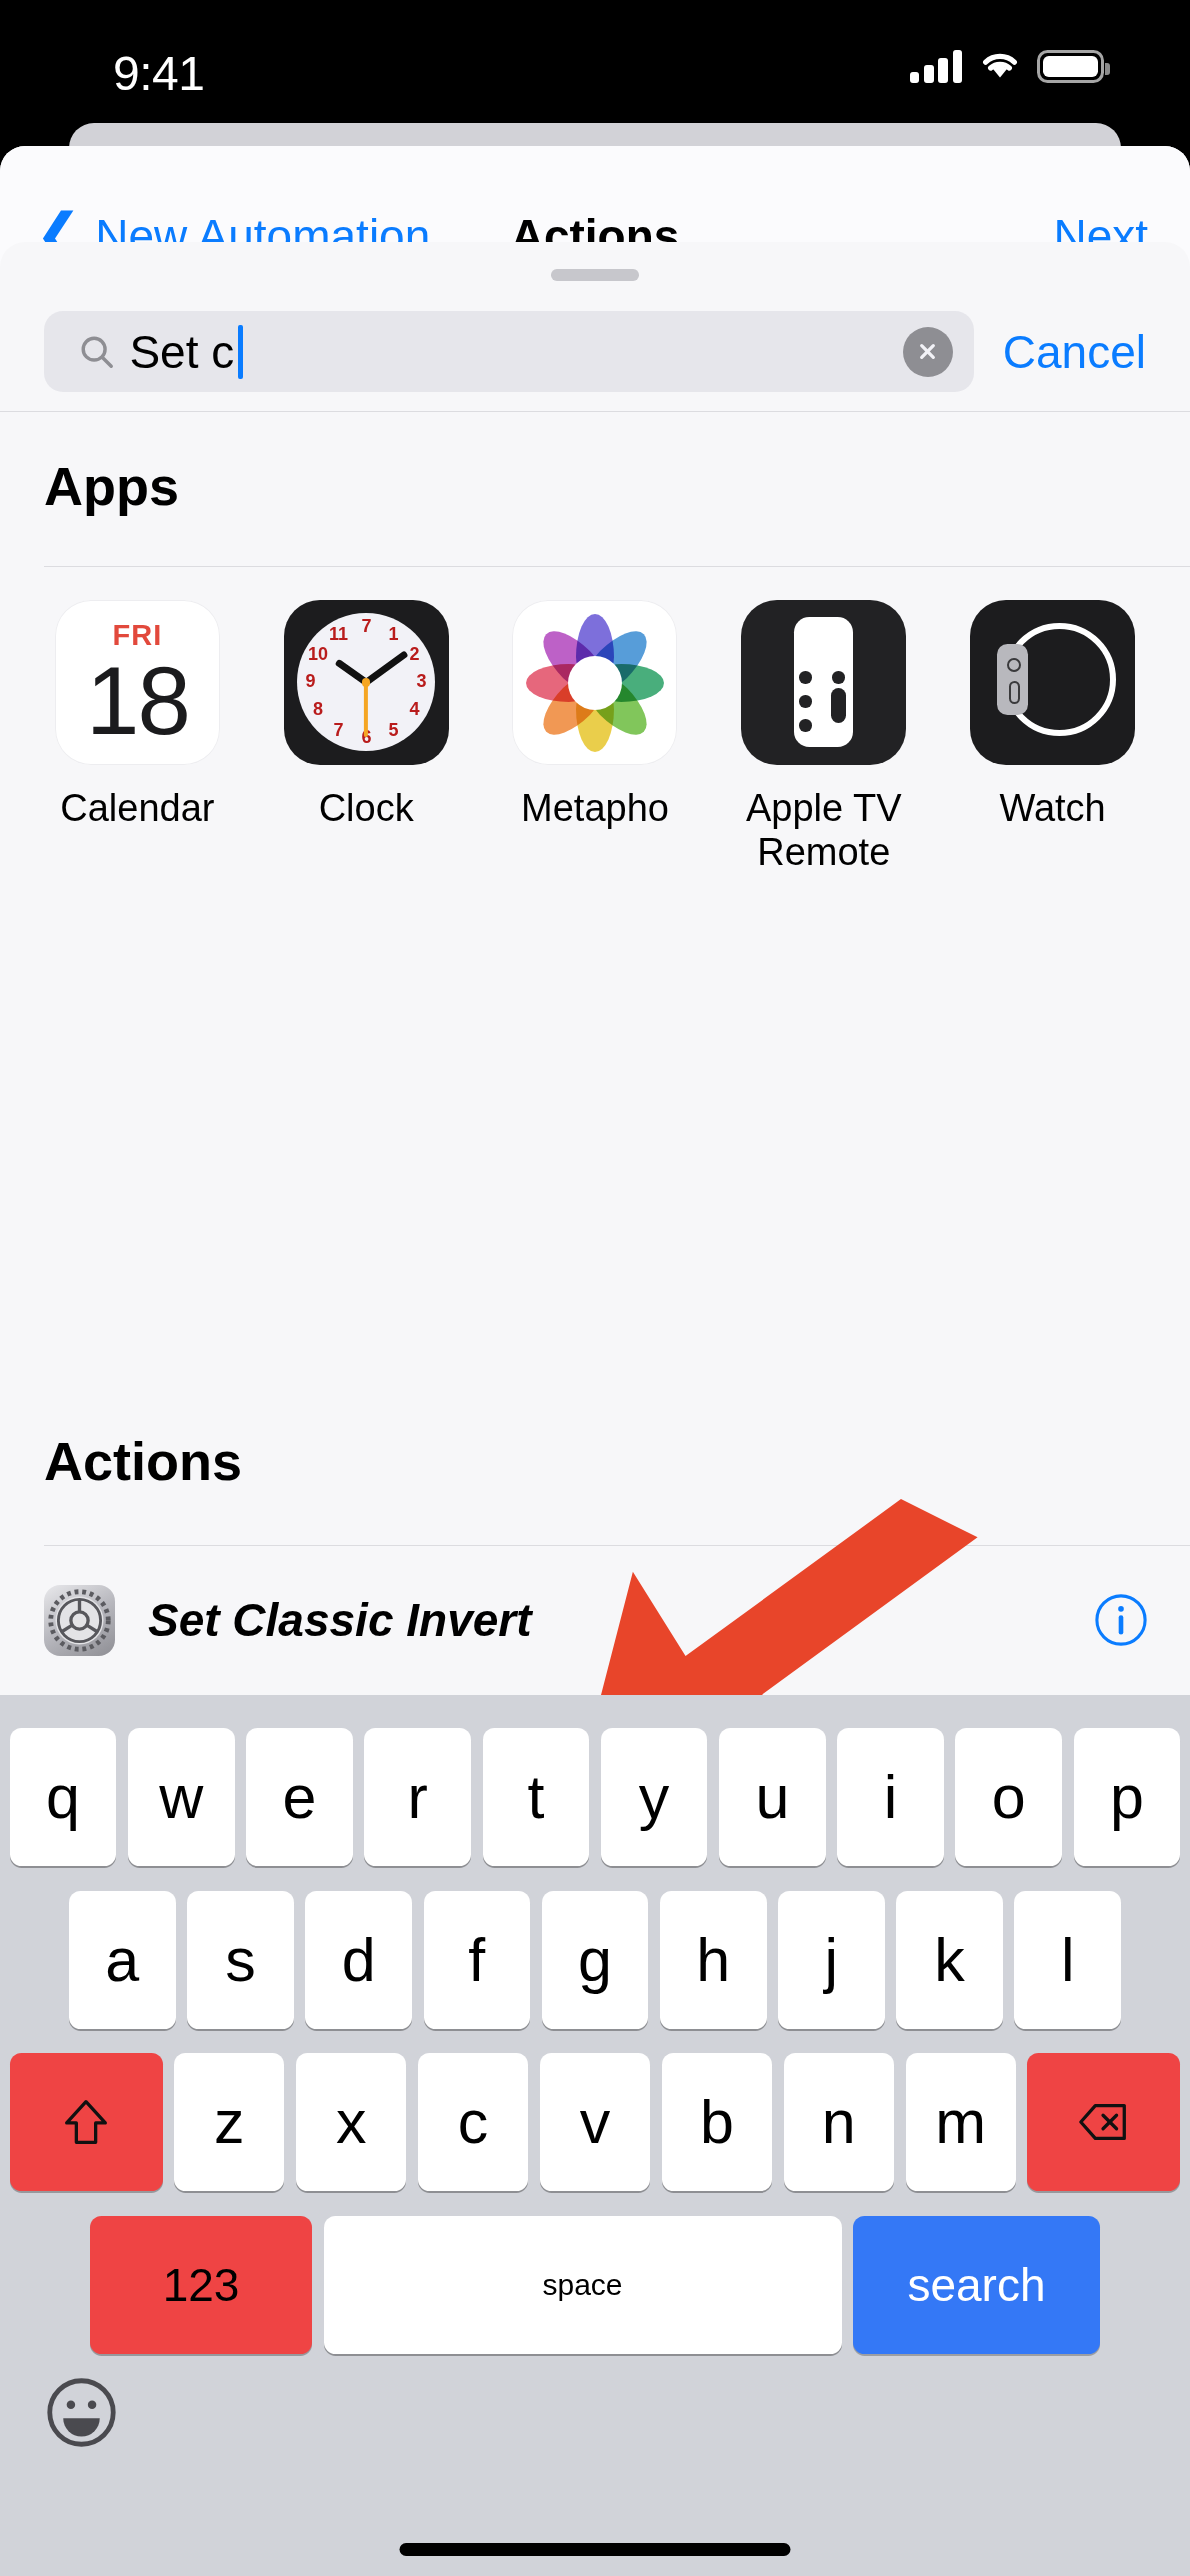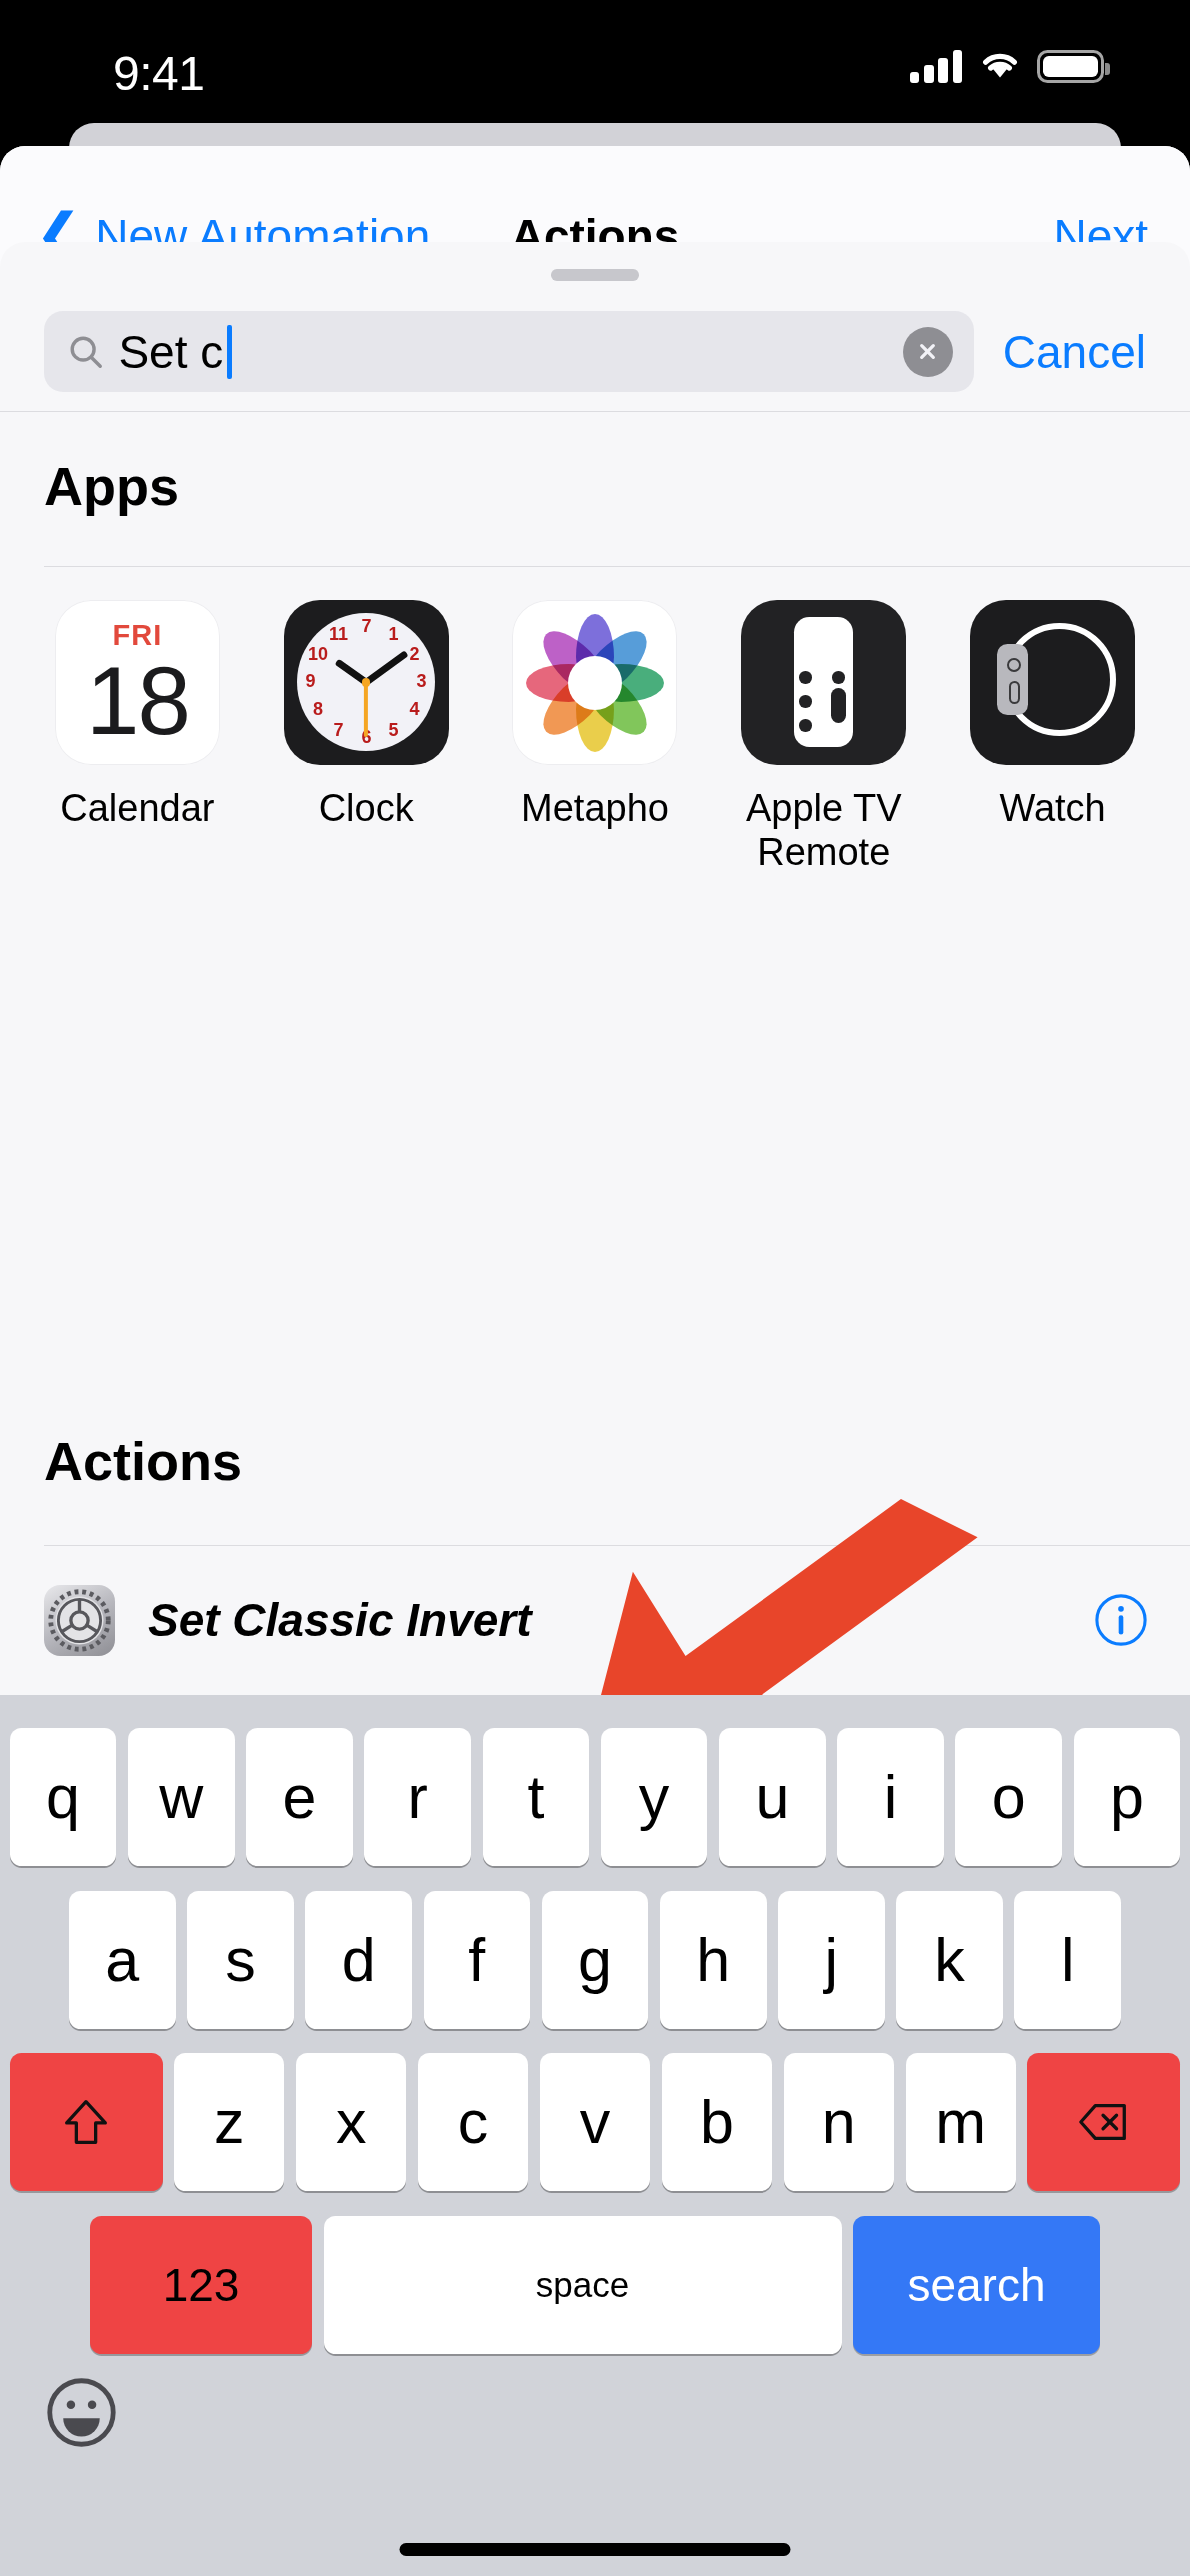--- a/index.html
+++ b/index.html
@@ -97,21 +97,21 @@
     width: 88px; height: 11.5px; border-radius: 5.8px; background:#c7c7cc;
   }
 
   
   #search-row {
     position: absolute; left: 0; top: 50px; width: 100%;
     height: 119px; display:flex; align-items:center; padding: 0 44px;
   }
   #search-field {
     flex: 1; height: 81px; background: #e6e6eb; border-radius: 19px;
-    display:flex; align-items:center; padding: 0 19px 0 23px; position:relative;
+    display:flex; align-items:center; padding: 0 19px 0 34px; position:relative;
   }
   #search-icon { width: 38px; height: 38px; flex: none; margin-right: 13.4px; }
   #search-text {
     font-size: 46px; color:#000; white-space:nowrap;
   }
   #caret {
     width: 4.8px; height: 54px; background:#0a7cff; margin-left: 3.8px; border-radius:1.9px;
   }
   #clear-btn {
     position:absolute; right: 21px; top:50%; transform: translateY(-50%);
@@ -226,21 +226,21 @@
   #kb-row-4 { position:absolute; left:9.6px; right:9.6px; top: 521px; gap: 11.5px; }
   .key {
     flex:1; height: 138px; background:#fff; border-radius: 11.5px;
     display:flex; align-items:center; justify-content:center;
     font-size: 61px; color:#000; font-weight: 400;
     box-shadow: 0 1.9px 0 rgba(0,0,0,.32);
   }
   .key.dark { background:#ef4444; box-shadow: 0 1.9px 0 rgba(0,0,0,.28); }
   .key.wide { flex: 0 0 153px; }
   .key.num { flex: 0 0 222px; font-size: 46px; }
-  .key.space { flex: 0 0 518px; font-size: 35px; }
+  .key.space { flex: 0 0 518px; font-size: 30px; }
   .key.search { flex: 0 0 247px; font-size: 46px; color:#fff; background:#3478f6;
                 box-shadow: 0 1.9px 0 rgba(0,0,0,.25); }
   .key svg { width: 56px; height: 56px; }
   #emoji-key {
     position:absolute; left: 44px; top: 680px; width: 75px; height: 75px;
   }
   #home-indicator {
     position:absolute; left:50%; transform:translateX(-50%); bottom: 21px;
     width: 391px; height: 13.4px; border-radius: 6.7px; background:#000;
   }

